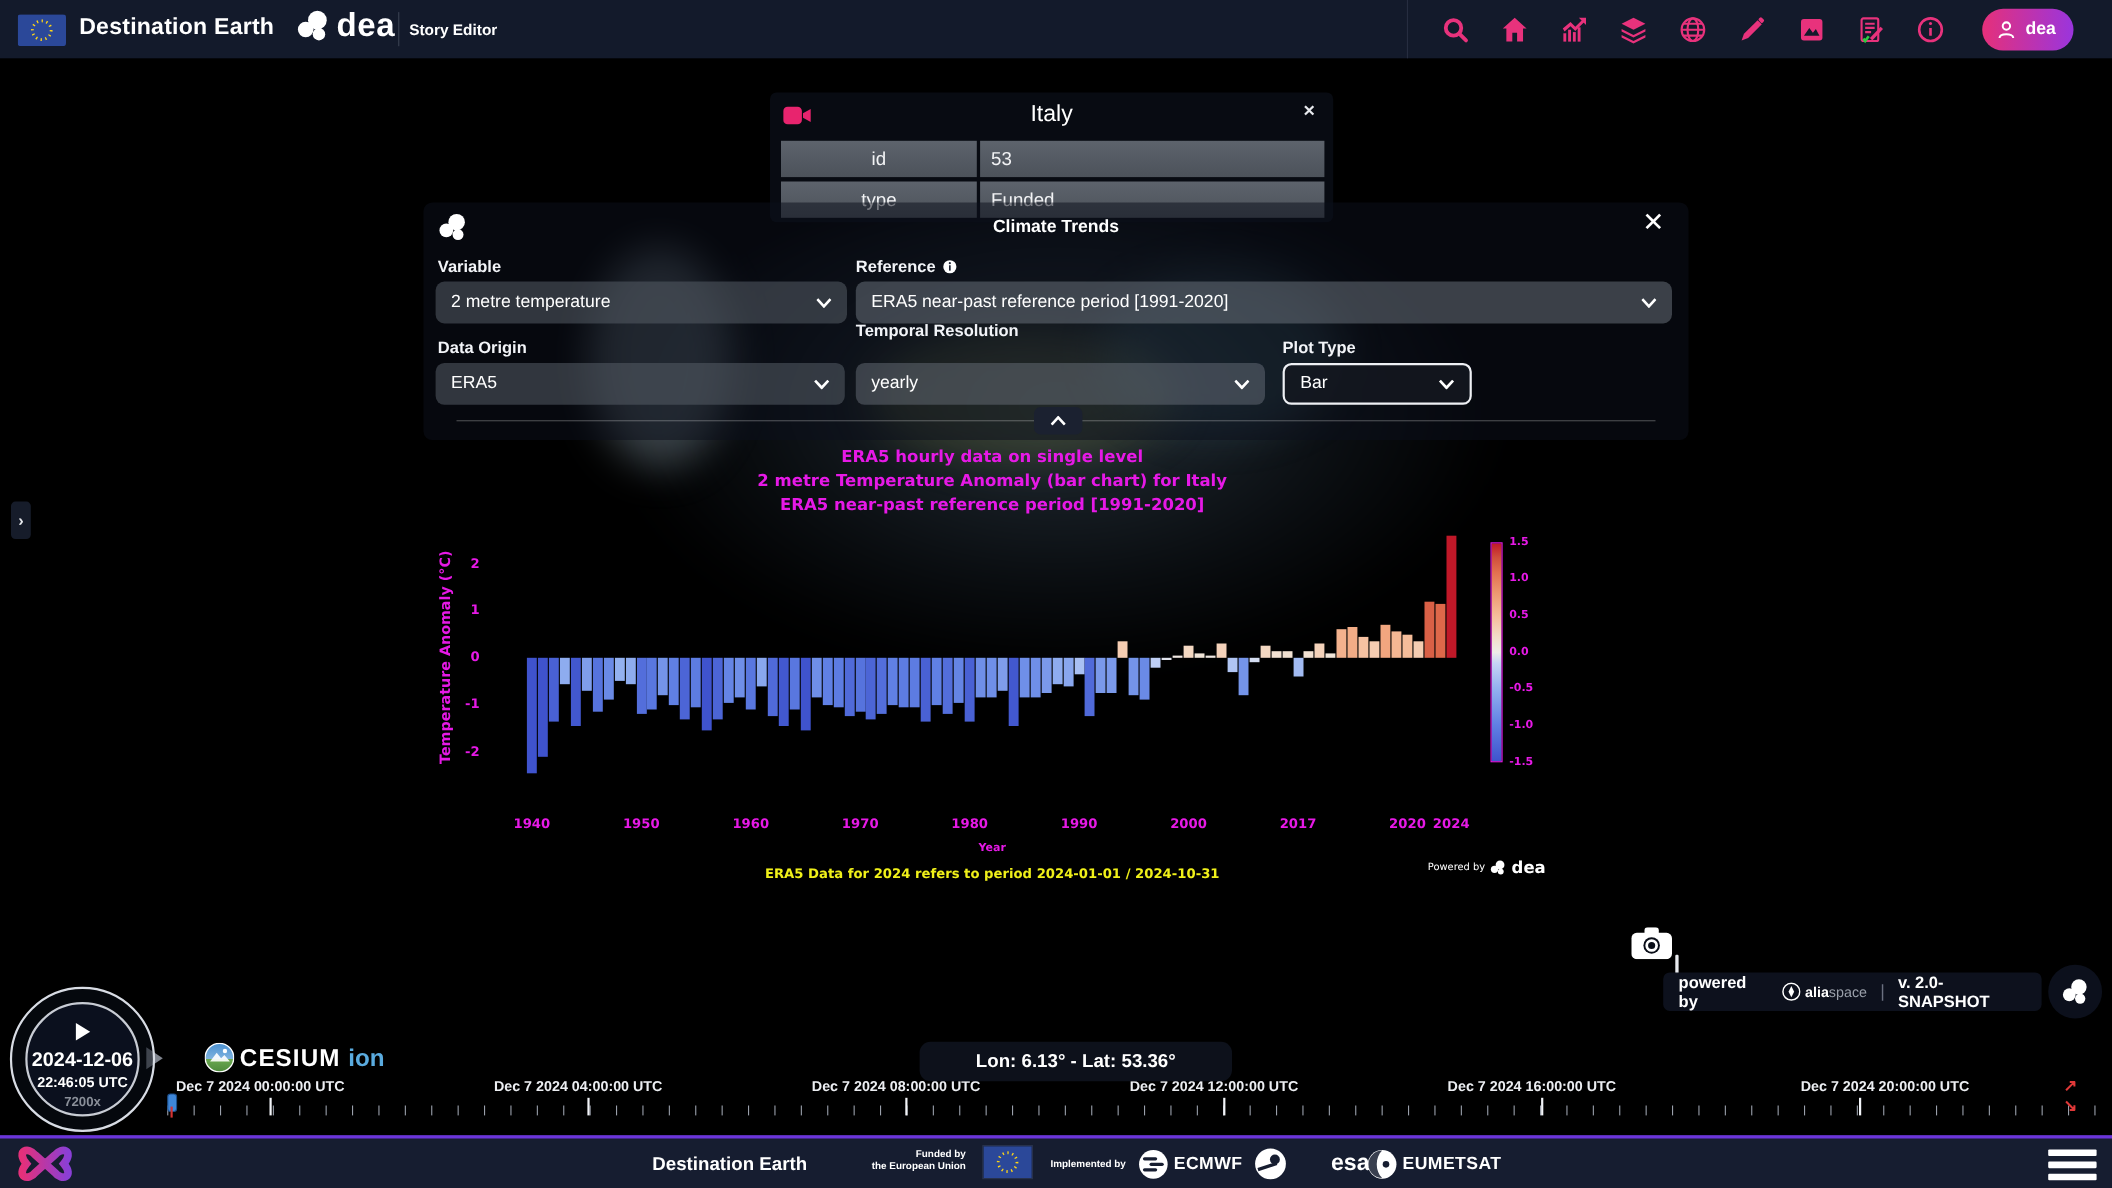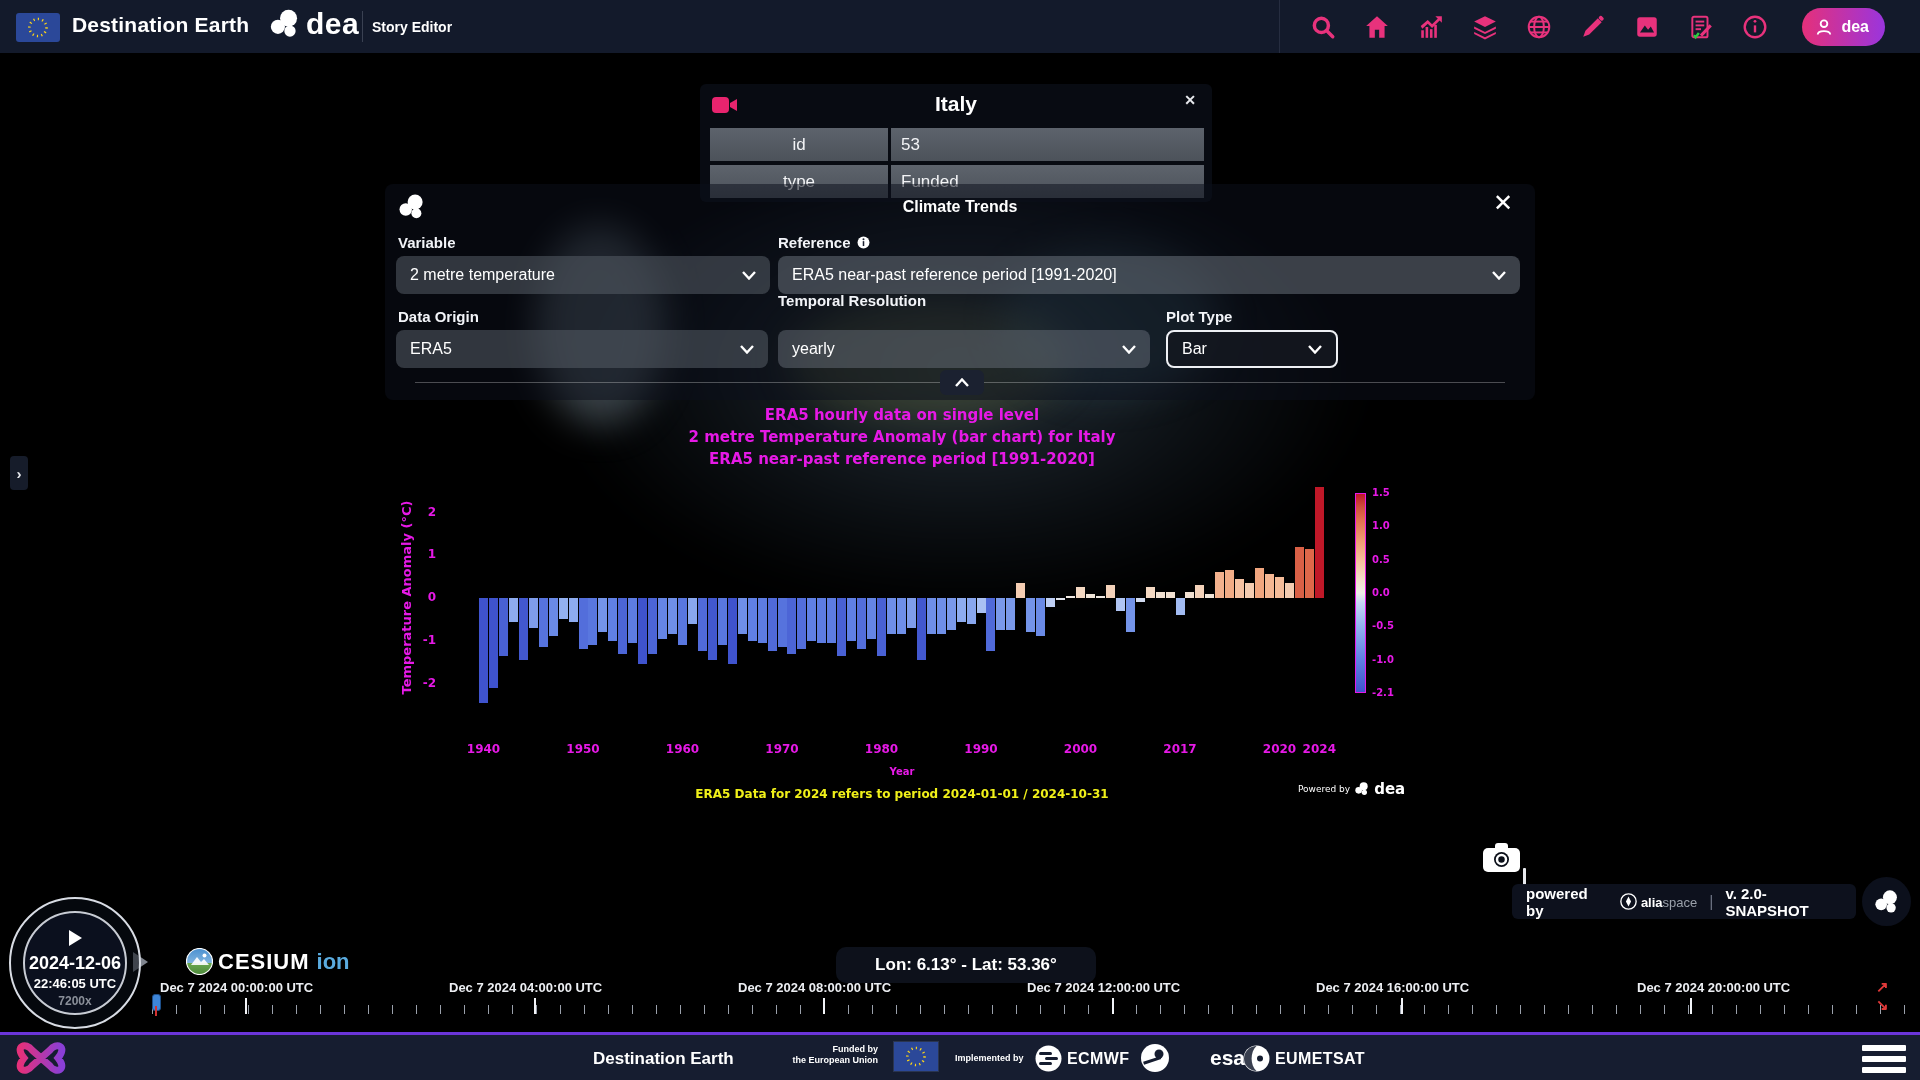--- a/index.html
+++ b/index.html
@@ -28,21 +28,21 @@
   .blob { position:absolute; border-radius:50%; filter:blur(18px); }
   #blob-globe { left:560px; top:175px; width:800px; height:430px;
     background:radial-gradient(ellipse at 50% 45%, rgba(104,134,160,.34) 0%, rgba(58,78,98,.17) 48%, rgba(0,0,0,0) 72%); }
   #blob-bright { left:535px; top:225px; width:130px; height:200px; background:rgba(145,165,180,.38); }
   #blob-green { left:790px; top:300px; width:280px; height:120px; background:rgba(140,150,70,.22); }
   #blob-teal { left:1000px; top:245px; width:220px; height:150px; background:rgba(80,130,145,.24); }
 
   
   #feature-popup { position:absolute; left:700px; top:84px; width:512px; height:118px; z-index:3;
     background:rgba(10,14,22,.82); border-radius:6px; }
-  #feature-popup .fp-title { position:absolute; left:0; top:8px; width:512px; text-align:center; font-size:21px; font-weight:700; }
+  #feature-popup .fp-title { position:absolute; left:0; top:8px; width:512px; text-align:center; font-size:21px; font-weight:400; }
   #fp-cam { position:absolute; left:12px; top:11px; }
   #fp-close { position:absolute; right:16px; top:8px; font-size:14px; font-weight:700; color:#e8eaee; cursor:pointer; }
   .fp-row { position:absolute; left:10px; width:494px; height:33px; }
   .fp-cell { position:absolute; top:0; height:33px; background:linear-gradient(180deg,#5d636c,#4c525a);
     font-size:17px; color:#f2f3f5; display:flex; align-items:center; }
   .fp-key { left:0; width:178px; justify-content:center; }
   .fp-val { left:181px; width:313px; padding-left:10px; }
 
   
   #dialog { position:absolute; left:385px; top:184px; width:1150px; height:216px; z-index:5;
@@ -87,21 +87,21 @@
   #version-badge { position:absolute; left:1512px; top:884px; width:344px; height:35px; background:rgba(14,18,31,.95);
     border-radius:6px; display:flex; align-items:center; padding:0 14px; gap:10px; z-index:6; }
   #version-badge .pb-text { font-size:15px; font-weight:700; }
   #alia-logo { display:flex; align-items:center; gap:4px; margin-left:6px; }
   #alia-logo .alia-a { font-size:13px; font-weight:800; }
   #alia-logo .alia-b { font-size:13px; font-weight:400; color:#9aa0aa; }
   #version-badge .vb-sep { color:#6a7080; font-size:16px; margin:0 2px; }
   #version-badge .vb-version { font-size:15px; font-weight:800; }
   #dea-fab { position:absolute; left:1862px; top:877px; width:49px; height:49px; border-radius:50%;
     background:#0c101c; display:flex; align-items:center; justify-content:center; z-index:6; cursor:pointer; }
-  #lonlat { position:absolute; left:836px; top:947px; width:260px; height:36px; background:rgba(14,19,30,.9);
+  #lonlat { position:absolute; left:836px; top:947px; width:284px; height:36px; background:rgba(14,19,30,.9);
     border-radius:10px; display:flex; align-items:center; justify-content:center; font-size:17px; font-weight:700; z-index:6; }
 
   
   #clock { position:absolute; left:9px; top:897px; width:132px; height:132px; z-index:8; }
   #clock .ring-outer { position:absolute; left:0; top:0; width:132px; height:132px; border-radius:50%;
     border:2.5px solid #d8dce4; background:rgba(10,14,24,.55); }
   #clock .ring-inner { position:absolute; left:14px; top:14px; width:104px; height:104px; border-radius:50%;
     border:2px solid #c8ccd4; background:#0b101e; }
   #clock .play-tri { position:absolute; left:60px; top:33px; width:0; height:0;
     border-left:13px solid #fff; border-top:8px solid transparent; border-bottom:8px solid transparent; cursor:pointer; }
@@ -360,21 +360,21 @@
       </div>
     <div id="chart-xlabel">Year</div>
     <div id="colorbar" style="background: linear-gradient(rgb(192, 24, 40) 0%, rgb(208, 80, 60) 6.7%, rgb(226, 112, 79) 13.3%, rgb(238, 154, 114) 23.3%, rgb(246, 189, 154) 33.3%, rgb(243, 221, 202) 43.3%, rgb(238, 236, 232) 50%, rgb(198, 212, 246) 55%, rgb(147, 177, 240) 66.7%, rgb(96, 128, 228) 83.3%, rgb(63, 83, 205) 100%);"></div>
     <div id="cbticks">
         <div class="cbtick" style="top: 487px;">1.5</div>
         <div class="cbtick" style="top: 520.333px;">1.0</div>
         <div class="cbtick" style="top: 553.667px;">0.5</div>
         <div class="cbtick" style="top: 587px;">0.0</div>
         <div class="cbtick" style="top: 620.333px;">-0.5</div>
         <div class="cbtick" style="top: 653.667px;">-1.0</div>
-        <div class="cbtick" style="top: 687px;">-2.1</div>
+        <div class="cbtick" style="top: 687px;">-1.5</div>
       </div>
     <div id="chart-footnote">ERA5 Data for 2024 refers to period 2024-01-01 / 2024-10-31</div>
     <div id="chart-credit">
       <span class="credit-small">Powered by</span>
       <svg width="16" height="16" viewBox="0 0 24 24">
           <circle cx="14.5" cy="8" r="6" fill="#fff"></circle>
           <circle cx="7" cy="14" r="5" fill="#fff"></circle>
           <circle cx="15.5" cy="17" r="4" fill="#fff"></circle>
         </svg>
       <span class="credit-brand">dea</span>

